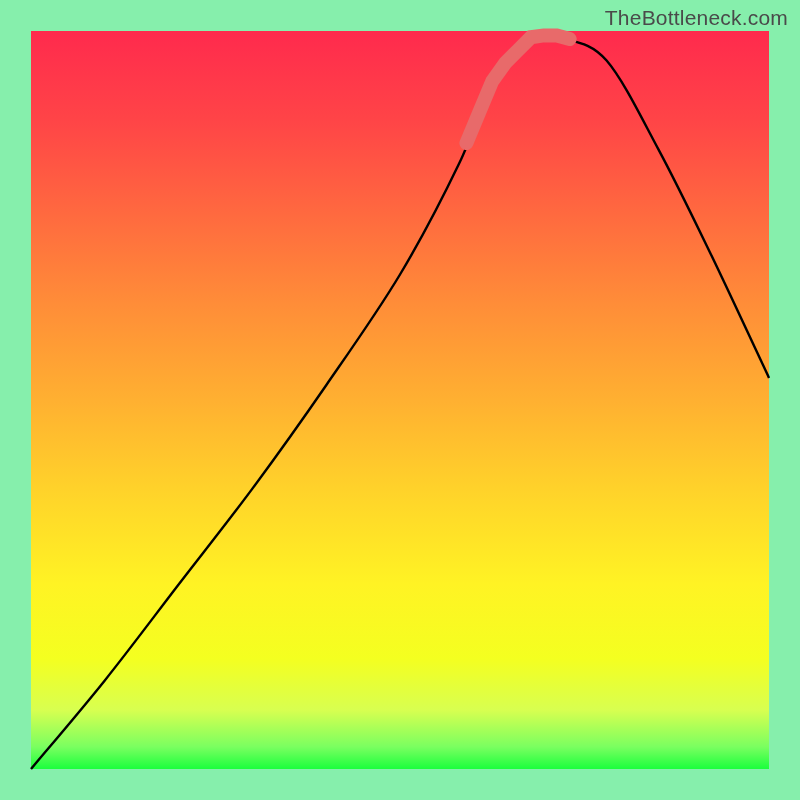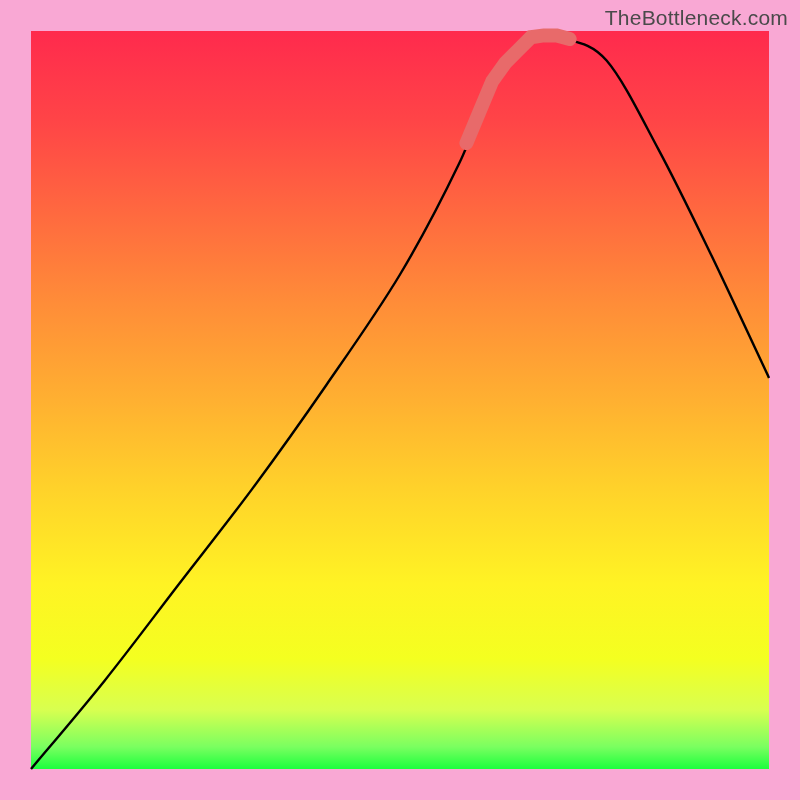--- a/index.html
+++ b/index.html
@@ -8,21 +8,21 @@
     width: 800px;
     height: 800px;
     background: #000;
     overflow: hidden;
     font-family: Arial, Helvetica, sans-serif;
   }
   .frame {
     position: relative;
     width: 800px;
     height: 800px;
-    background: #f9a8d4;
+    background: #86efac;
   }
   .watermark {
     position: absolute;
     top: 6px;
     right: 12px;
     color: #4a4a4a;
     font-size: 21px;
     font-weight: 500;
     letter-spacing: 0.2px;
     z-index: 5;

